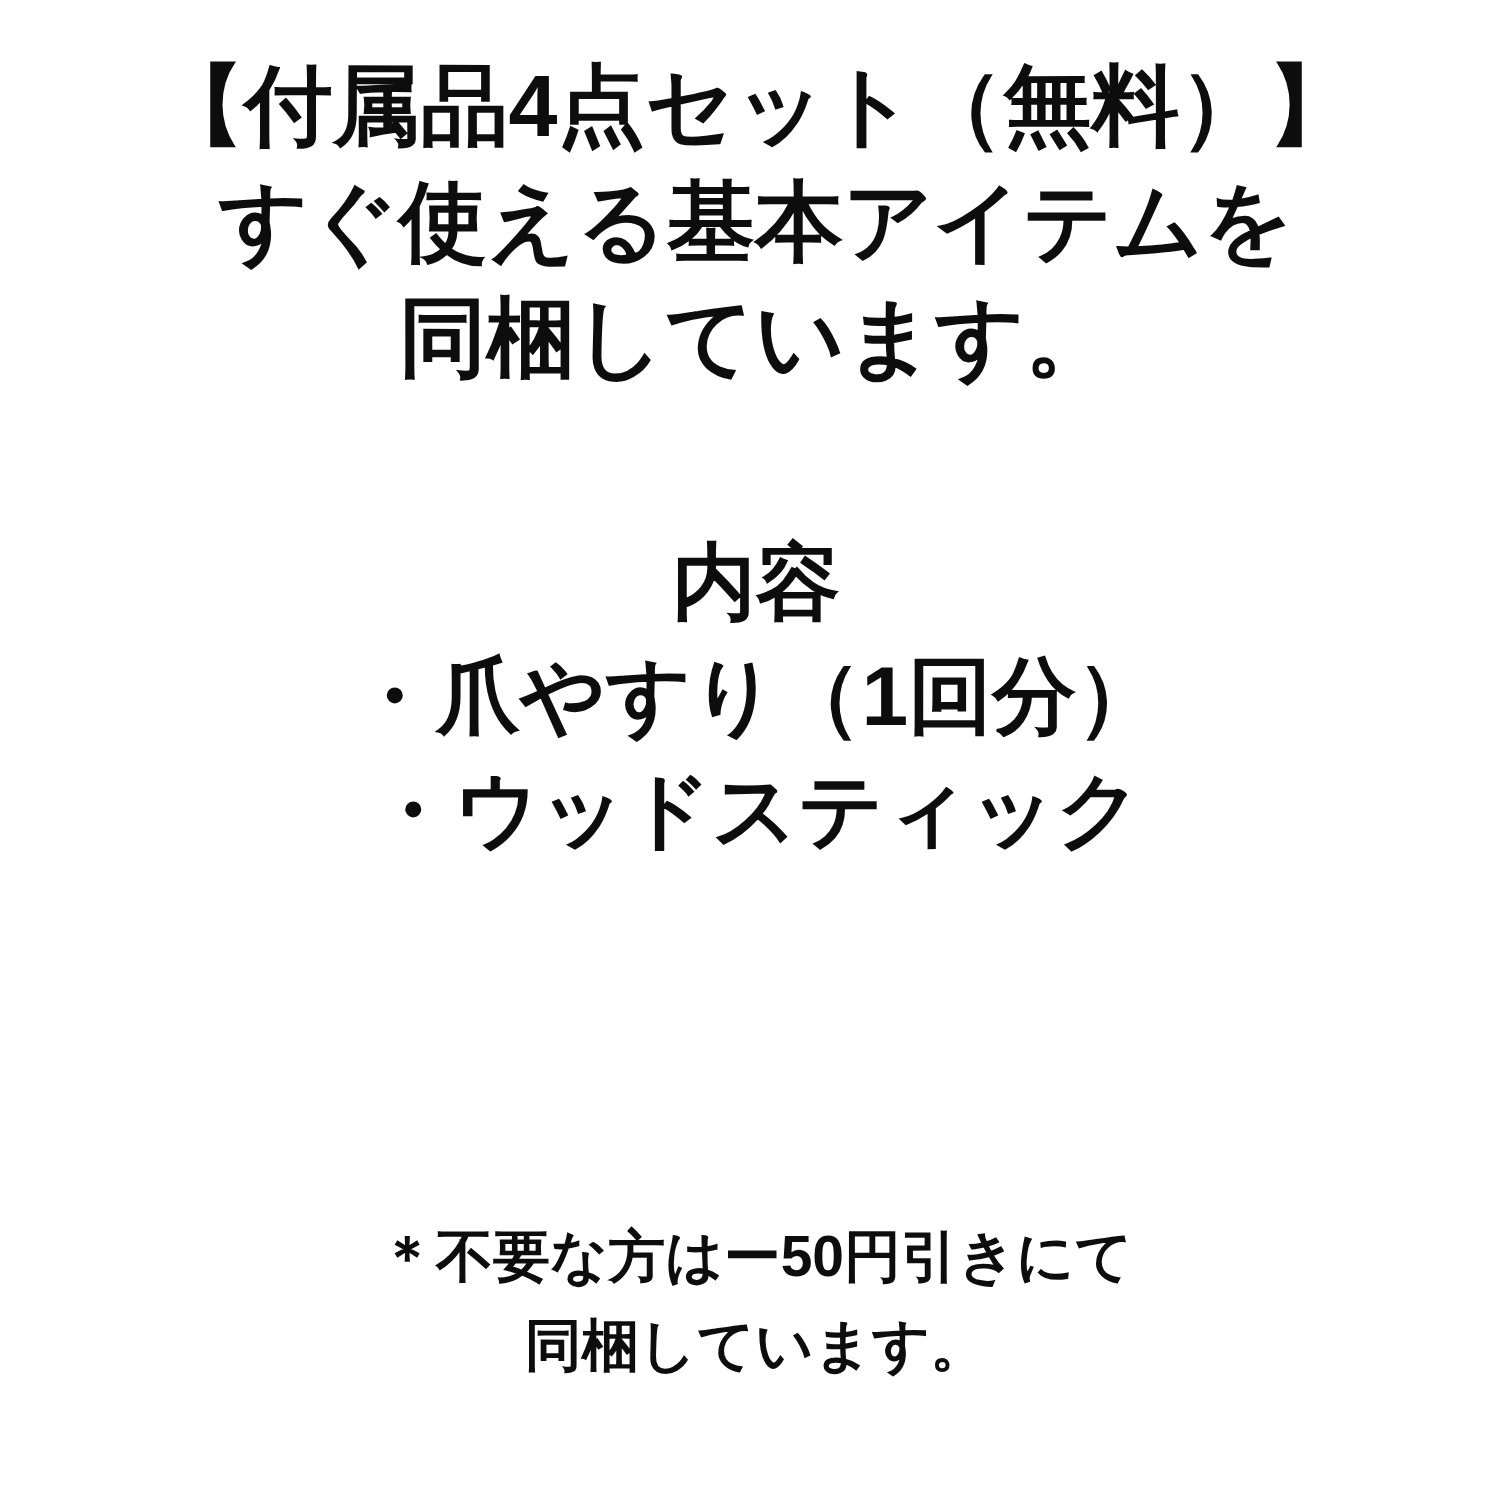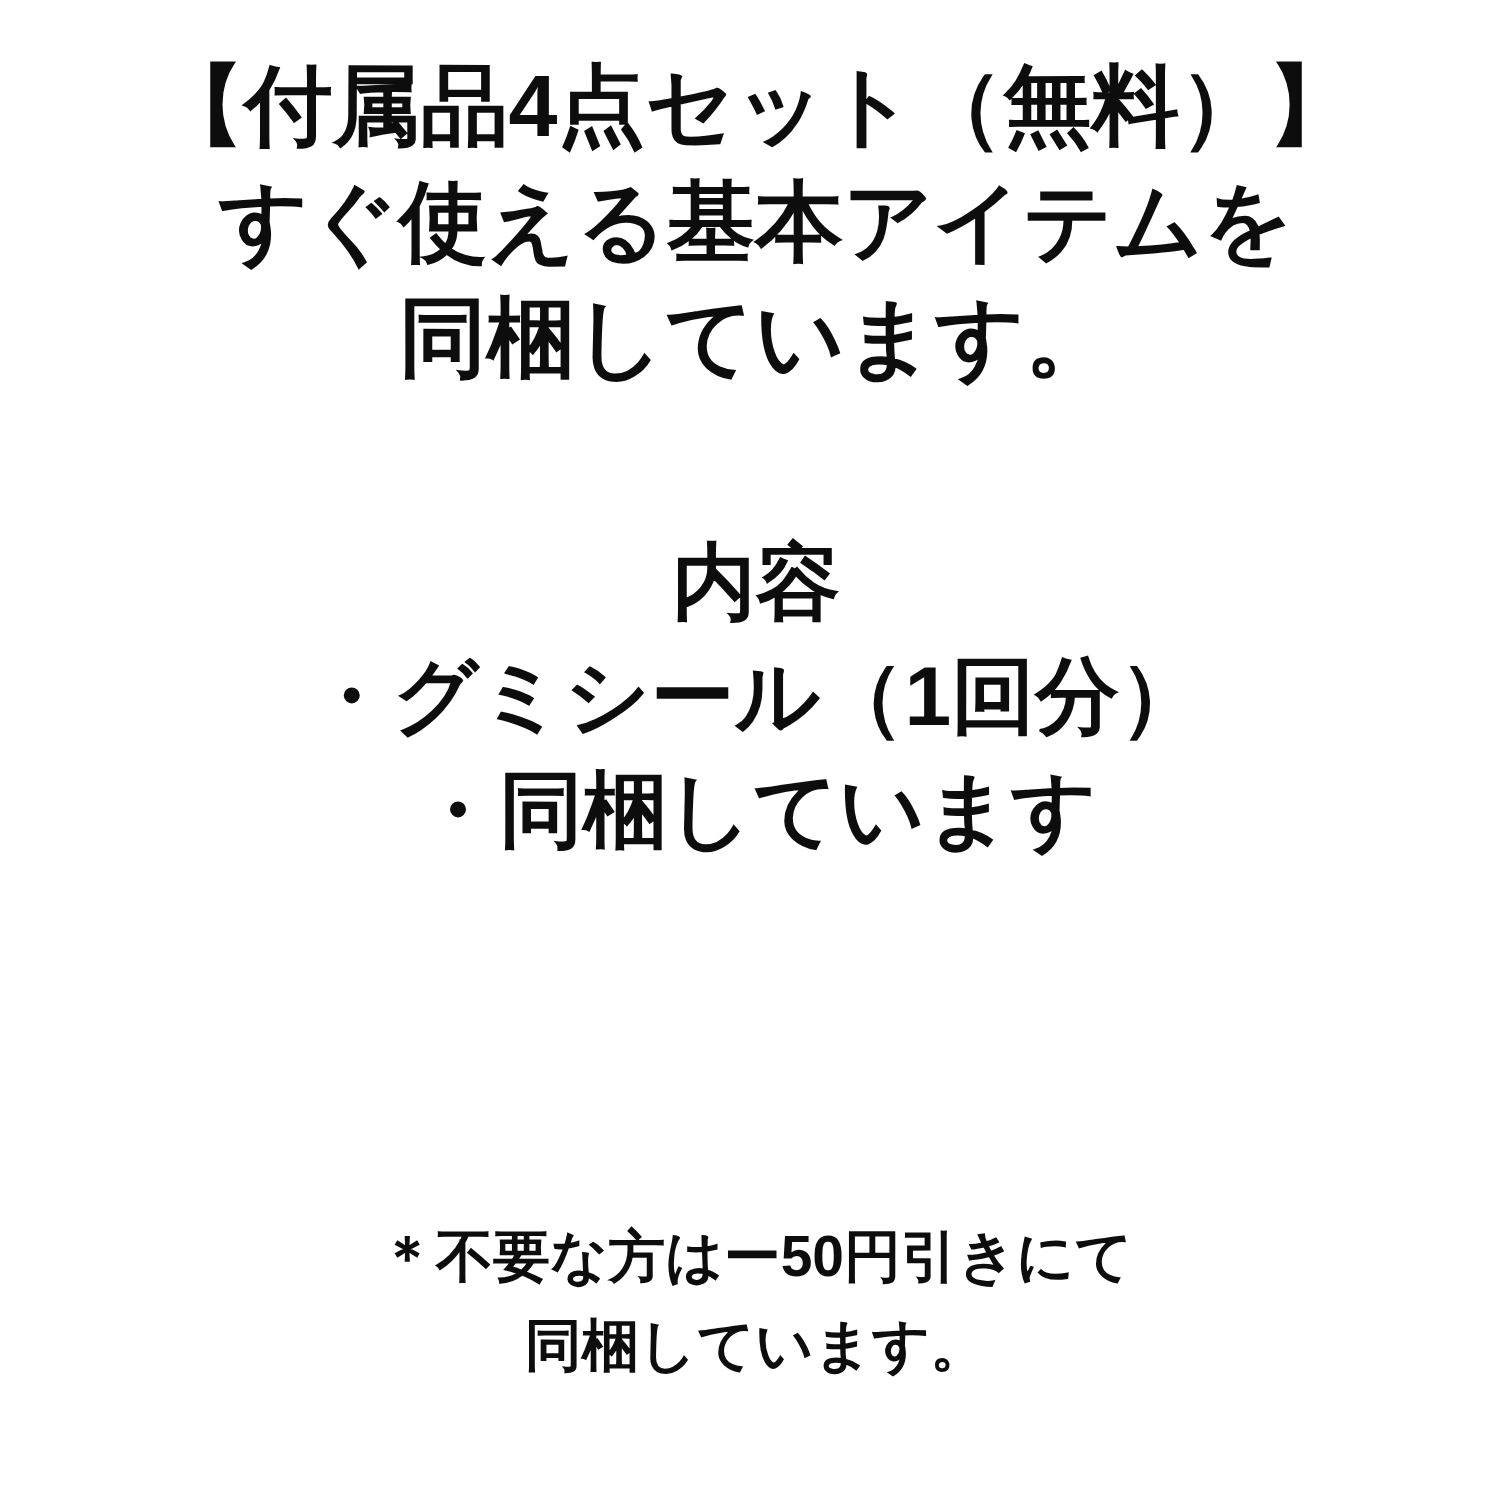--- a/index.html
+++ b/index.html
@@ -62,22 +62,22 @@
 <div class="canvas">
 
   <div class="header-block">
     <div class="text-line">【付属品4点セット（無料）】</div>
     <div class="text-line">すぐ使える基本アイテムを</div>
     <div class="text-line">同梱しています。</div>
   </div>
 
   <div class="contents-block">
     <div class="text-line">内容</div>
-    <div class="text-line">・グミシール（1回分）</div>
-    <div class="text-line">・同梱しています</div>
+    <div class="text-line">・爪やすり（1回分）</div>
+    <div class="text-line">・ウッドスティック</div>
   </div>
 
   <div class="note-block">
     <div class="text-line">＊不要な方はー50円引きにて</div>
     <div class="text-line">同梱しています。</div>
   </div>
 
 </div>
 
 </body></html>

